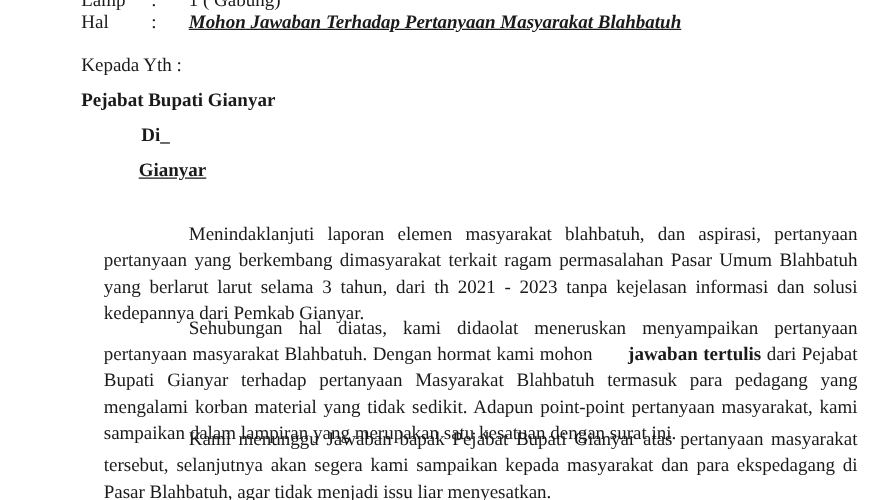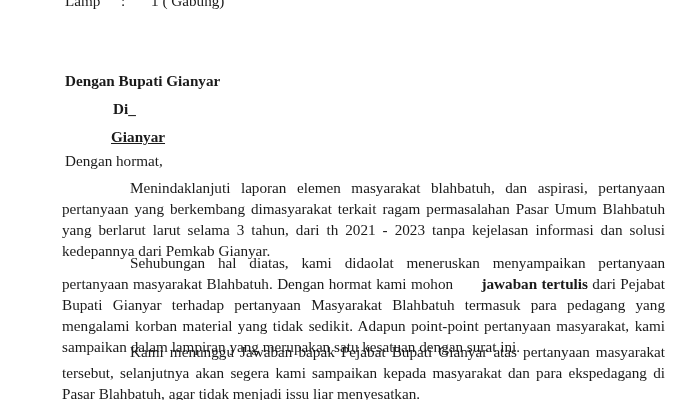--- a/index.html
+++ b/index.html
@@ -39,47 +39,50 @@
     }
     .subject {
       font-weight: bold;
       font-style: italic;
       text-decoration: underline;
     }
     .bold { font-weight: bold; }
     .underline { text-decoration: underline; }
     .para {
       position: absolute;
-      left: 62px;
+      left: 83px;
       width: 603px;
       line-height: 21px;
       text-align: justify;
       text-indent: 68px;
       margin: 0;
     }
     .para .b { font-weight: bold; margin-left: 24px; }
   </style>
 </head>
 <body>
 
 <div class="page">
 
   <div class="line" style="top:-8px;">
     <span class="hdr-label">Lamp</span><span class="hdr-colon">:</span><span>1 ( Gabung)</span>
   </div>
 
+  <div class="line" style="top:9px;">
+    <span class="hdr-label">Hal</span><span class="hdr-colon">:</span><span class="subject">Mohon Jawaban Terhadap Pertanyaan Masyarakat Blahbatuh</span>
+  </div>
 
+  <div class="line" style="top:44px;">Kepada Yth :</div>
 
-  <div class="line bold" style="top:72px;">Dengan Bupati Gianyar</div>
+  <div class="line bold" style="top:72px;">Pejabat Bupati Gianyar</div>
 
   <div class="line bold" style="top:100px;margin-left:48px;">Di_</div>
 
   <div class="line bold underline" style="top:128px; left:91px;margin-left:20px;">Gianyar</div>
 
-  <div class="line" style="top:152px;">Dengan hormat,</div>
 
   <p class="para" style="top:177px;"><span>Menindaklanjuti laporan elemen masyarakat blahbatuh, dan aspirasi, pertanyaan pertanyaan yang berkembang dimasyarakat terkait ragam permasalahan Pasar Umum Blahbatuh yang berlarut larut selama 3 tahun, dari th 2021 - 2023 tanpa kejelasan informasi dan solusi kedepannya dari Pemkab Gianyar.</span></p>
 
   <p class="para" style="top:252px;"><span>Sehubungan hal diatas, kami didaolat meneruskan menyampaikan pertanyaan pertanyaan masyarakat Blahbatuh. Dengan hormat kami mohon </span><span class="b">jawaban tertulis</span><span> dari Pejabat Bupati Gianyar terhadap pertanyaan Masyarakat Blahbatuh termasuk para pedagang yang mengalami korban material yang tidak sedikit.   Adapun point-point pertanyaan masyarakat, kami sampaikan dalam lampiran yang merupakan satu kesatuan dengan surat ini.</span></p>
 
   <p class="para" style="top:341px;"><span>Kami menunggu Jawaban bapak Pejabat Bupati Gianyar atas pertanyaan masyarakat tersebut, selanjutnya akan segera kami sampaikan kepada masyarakat dan para ekspedagang di Pasar Blahbatuh, agar tidak menjadi issu liar menyesatkan.</span></p>
 
 </div>
 
 </body></html>

